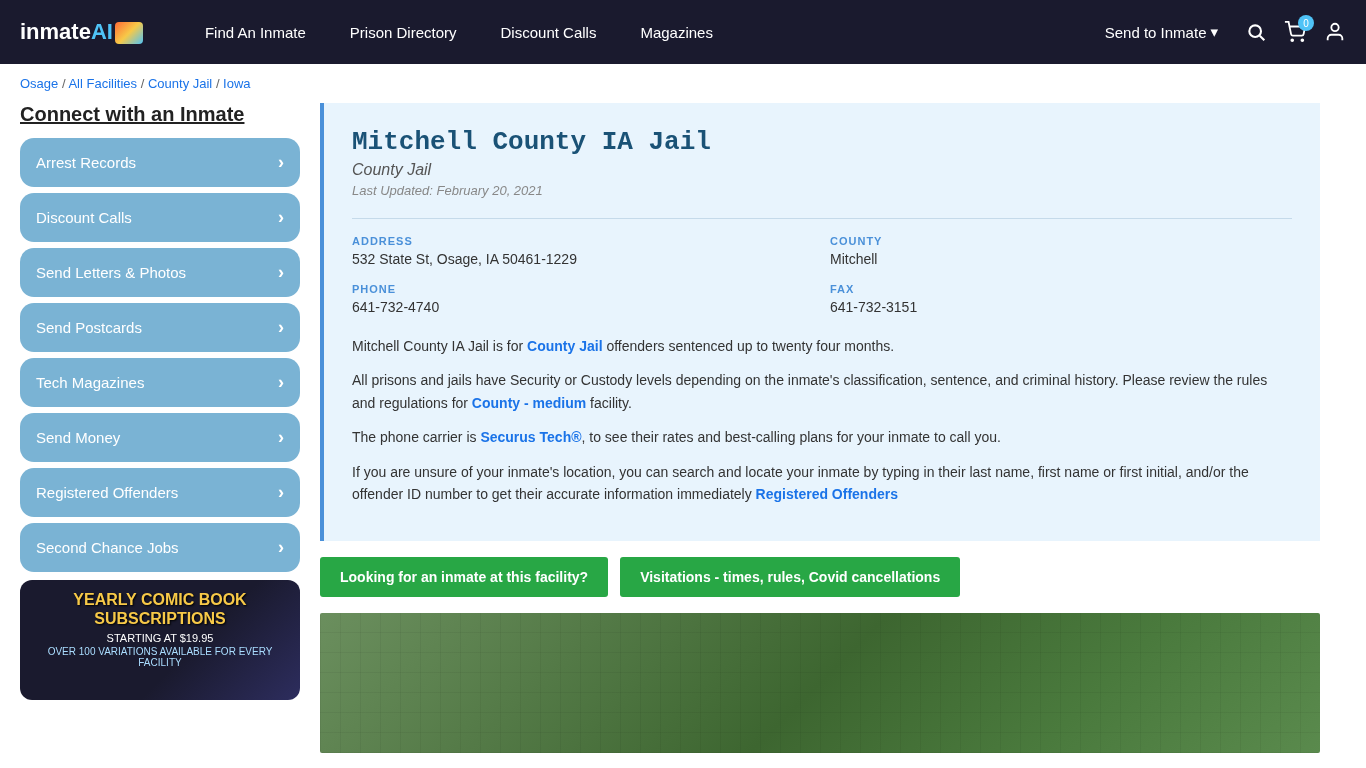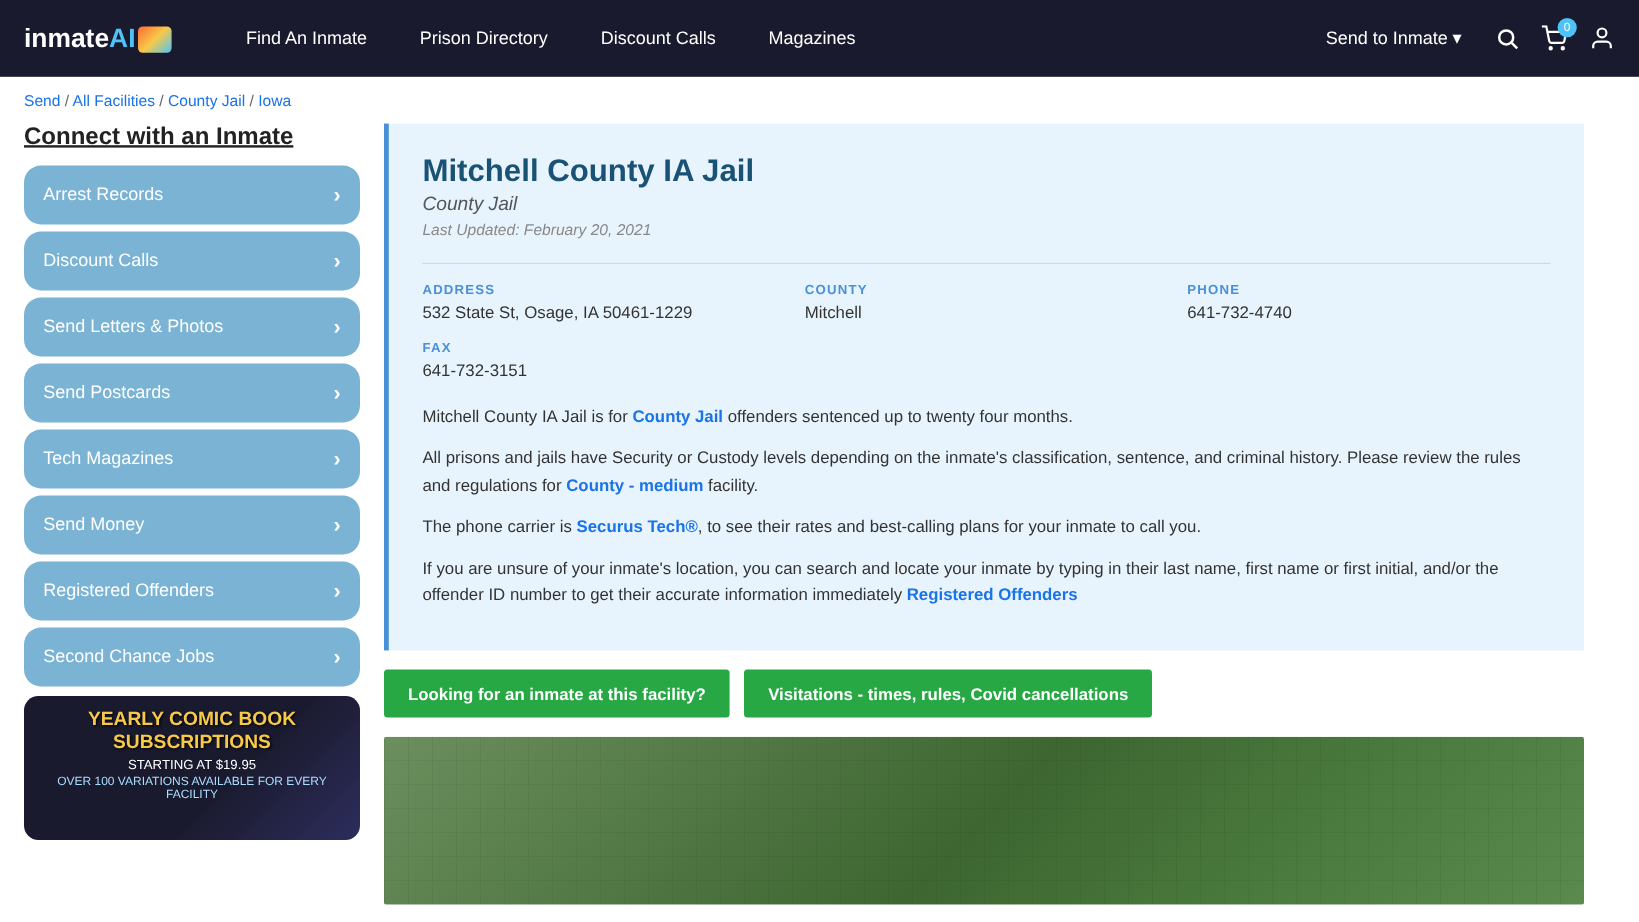--- a/index.html
+++ b/index.html
@@ -184,36 +184,37 @@
       background: #e8f4fd;
       border-left: 4px solid #4a90d9;
       padding: 24px 28px;
       margin-bottom: 16px;
     }
     .facility-name {
       font-size: 26px;
       font-weight: bold;
       color: #1a5276;
       margin-bottom: 4px;
+      font-family: Liberation Mono, monospace;
     }
     .facility-type {
       font-size: 16px;
       color: #555;
       font-style: italic;
       margin-bottom: 4px;
     }
     .facility-updated {
       font-size: 13px;
       color: #888;
       font-style: italic;
       margin-bottom: 20px;
     }
     .info-grid {
       display: grid;
-      grid-template-columns: 1fr 1fr 1fr;
+      grid-template-columns: 1fr 1fr;
       gap: 16px;
       margin-bottom: 20px;
       border-top: 1px solid #c5daea;
       padding-top: 16px;
     }
     .info-label {
       color: #4a90d9;
       font-size: 11px;
       font-weight: bold;
       letter-spacing: 1px;
@@ -307,21 +308,21 @@
     <button class="nav-icon-btn">
       <svg width="22" height="22" viewBox="0 0 24 24" fill="none" stroke="white" stroke-width="2">
         <path d="M20 21v-2a4 4 0 0 0-4-4H8a4 4 0 0 0-4 4v2"></path>
         <circle cx="12" cy="7" r="4"></circle>
       </svg>
     </button>
   </div>
 </nav>
 
 <div class="breadcrumb">
-  <a>Send</a>
+  <a>Osage</a>
   <span> / </span>
   <a>All Facilities</a>
   <span> / </span>
   <a>County Jail</a>
   <span> / </span>
   <a>Iowa</a>
 </div>
 
 <div class="main-layout">
 

